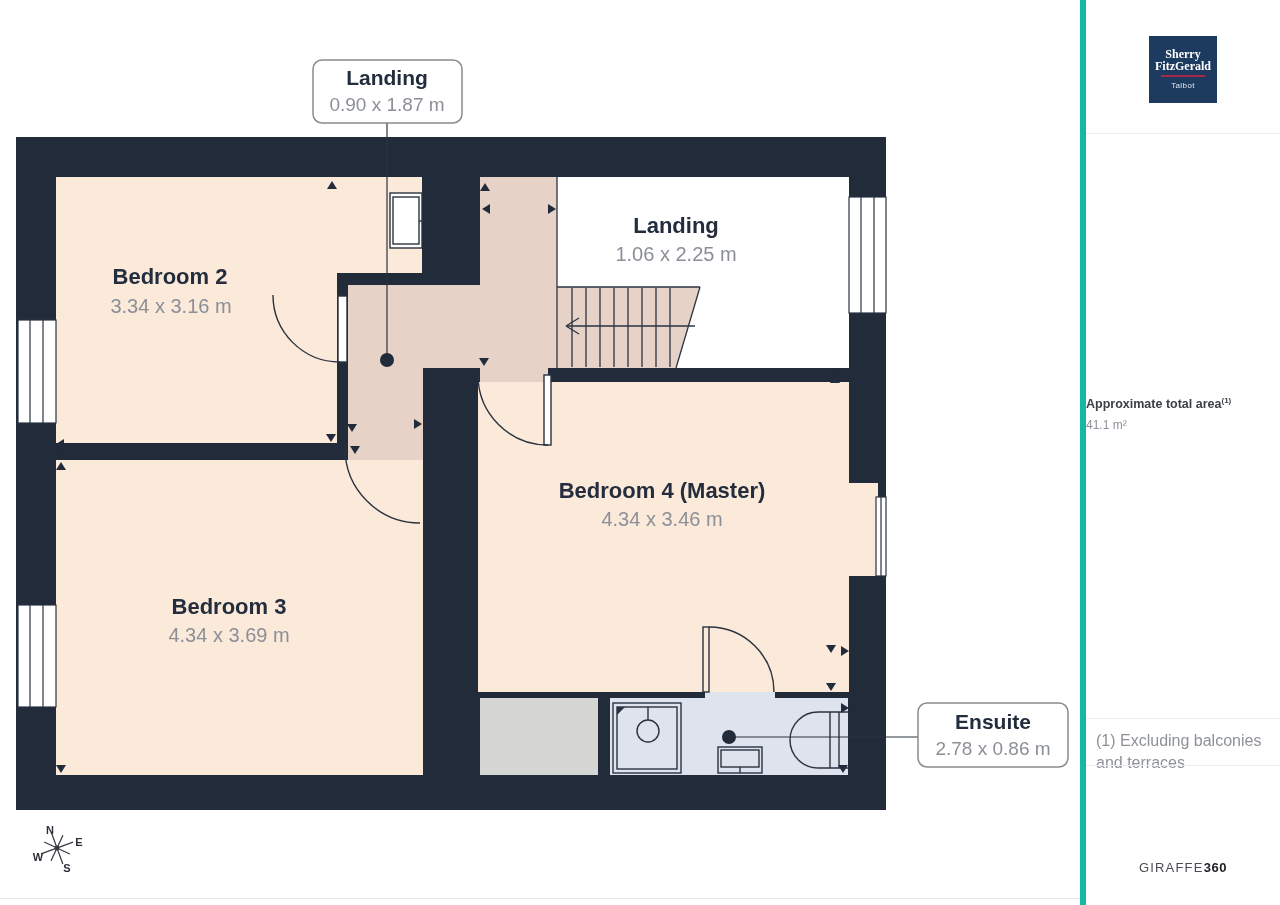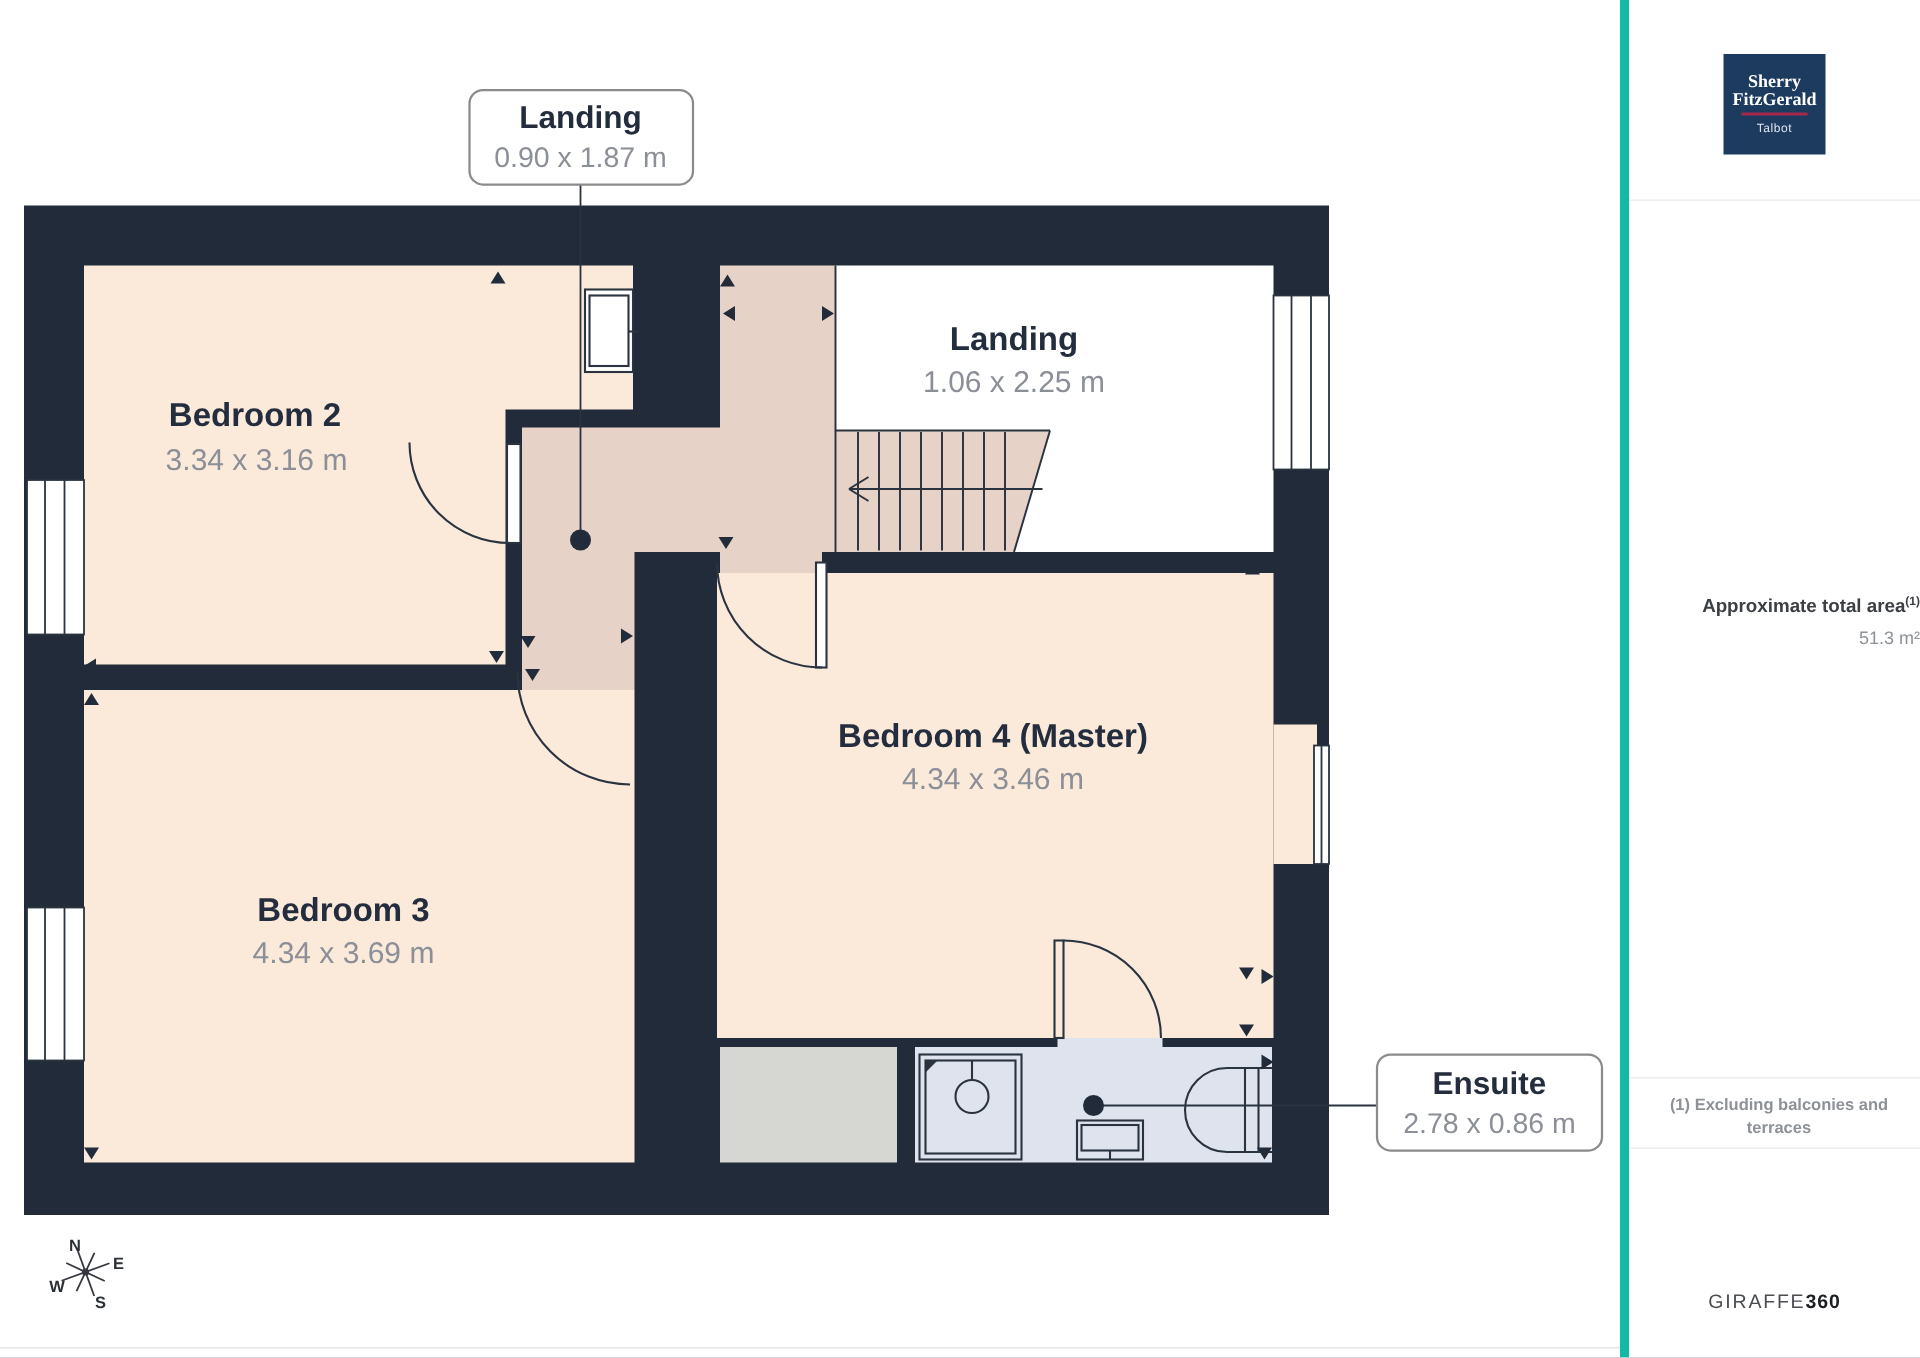--- a/index.html
+++ b/index.html
@@ -11,26 +11,26 @@
   
   .sidebar{position:absolute;left:1080px;top:0;width:200px;height:905px;background:#fff;
            border-left:6px solid #14b8a6;box-sizing:border-box;}
   .divider{position:absolute;left:0;width:100%;height:1px;background:#ededef;}
   .logo{position:absolute;left:63px;top:36px;width:68px;height:67px;background:#1d3a5f;
         display:flex;flex-direction:column;align-items:center;justify-content:center;}
   .logo .l1{color:#fff;font-family:"Liberation Serif",serif;font-weight:bold;font-size:12px;line-height:11px;}
   .logo .l2{color:#fff;font-family:"Liberation Serif",serif;font-weight:bold;font-size:12px;line-height:12px;}
   .logo .rule{width:44px;height:2px;background:#a32a4a;margin:3px 0 4px 0;}
   .logo .sub{color:#dfe6ef;font-size:8px;letter-spacing:.4px;}
-  .area-block{position:absolute;left:0;top:396px;width:100%;text-align:right;}
+  .area-block{position:absolute;left:0;top:396px;width:100%;text-align:left;}
   .area-label{font-size:12.5px;font-weight:bold;color:#3c4045;}
   .area-label sup{font-size:8px;}
   .area-value{margin-top:7px;font-size:12px;color:#8d9198;}
-  .footnote{position:absolute;left:10px;top:730px;width:180px;text-align:center;
-            font-size:11px;color:#8d9198;line-height:1.35;font-weight:bold;}
+  .footnote{position:absolute;left:10px;top:730px;width:180px;text-align:left;
+            font-size:16px;color:#8d9198;line-height:1.35;}
   .disclaimer{position:absolute;left:18px;top:781px;width:164px;text-align:center;
               font-size:11px;color:#8d9198;line-height:1.45;}
   .brand{position:absolute;left:0;top:860px;width:100%;text-align:center;font-size:13px;
          color:#4a4d52;letter-spacing:1.2px;}
   .brand b{color:#1c1e22;letter-spacing:.6px;}
   svg text{font-family:"Liberation Sans",sans-serif;}
   .room-name{font-size:22px;font-weight:bold;fill:#232d3d;}
   .room-dims{font-size:20px;fill:#8b8f97;}
   .callout-name{font-size:21px;font-weight:bold;fill:#232d3d;}
   .callout-dims{font-size:19px;fill:#8b8f97;}
@@ -233,21 +233,21 @@
     <span class="rule"></span>
     <span class="sub">Talbot</span>
   </div>
 
   <div class="divider" style="top:133px"></div>
 
   <div class="area-block">
     <div class="area-label">
       <span>Approximate total area</span><sup>(1)</sup>
     </div>
-    <div class="area-value">51.3 m²</div>
+    <div class="area-value">41.1 m²</div>
   </div>
 
   <div class="divider" style="top:718px"></div>
 
   <div class="footnote">(1) Excluding balconies and terraces</div>
 
   <div class="divider" style="top:765px"></div>
 
 
   <div class="brand">

